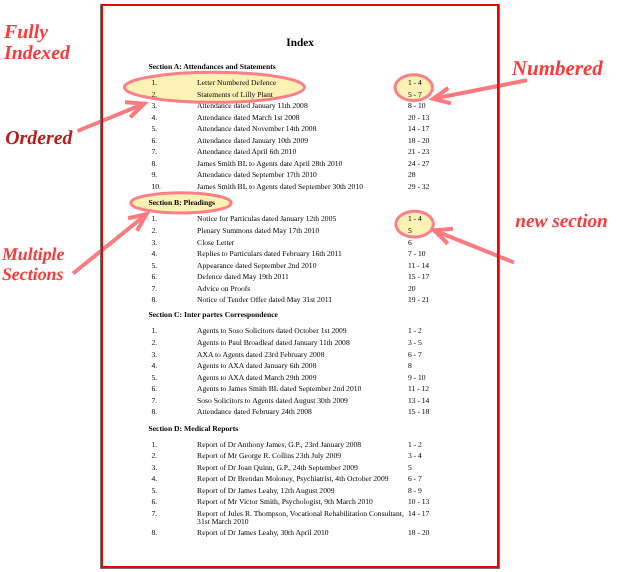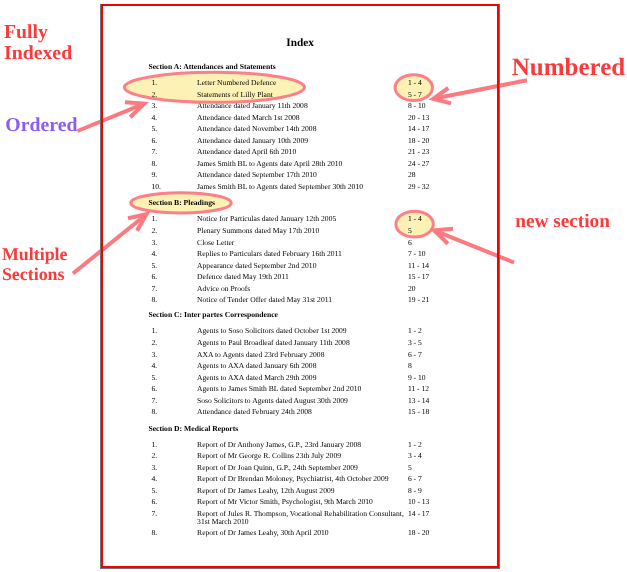--- a/index.html
+++ b/index.html
@@ -12,21 +12,21 @@
   .shdw{position:absolute;background:#6e7678;}
   .doc{position:absolute;left:0;top:0;right:0;bottom:0;transform:translateZ(0);}
   .title{position:absolute;width:100%;text-align:center;top:32.3px;font-weight:bold;font-size:11.3px;}
   .sec{position:absolute;font-weight:bold;font-size:7.65px;left:47.5px;}
   .row{position:absolute;font-size:7.6px;left:0px;width:396px;line-height:8.2px;}
   .row .n{position:absolute;left:50.5px;}
   .row .t{position:absolute;left:96.2px;width:210px;display:block;}
   .row .p{position:absolute;left:307px;}
   
   .ann{position:absolute;transform:translateZ(0);color:#fb3b3b;font-family:"Liberation Serif",serif;
-       font-weight:bold;font-size:19.8px;line-height:20.2px;}
+       font-style:italic;font-weight:bold;font-size:19.8px;line-height:20.2px;}
   svg.overlay{position:absolute;left:0;top:0;width:627px;height:572px;overflow:visible;}
   #hl-fill{z-index:1;}
   #page{z-index:2;background:transparent;}
   #hl-ring{z-index:3;}
   #arrows{z-index:4;}
   #frame{position:absolute;left:0;top:0;width:627px;height:572px;z-index:6;}
   .ann{z-index:5;}
   #page-bg{position:absolute;left:100.9px;top:4.3px;width:398.4px;height:562.2px;background:#fff;z-index:0;}
 </style>
 </head>
@@ -253,25 +253,25 @@
   <div class="bdr" style="left: 100.9px; top: 4.1px; width: 398.4px; height: 1.7px; background: rgb(245, 0, 0);"></div>
   <div class="bdr" style="left: 101px; top: 4.1px; width: 1.7px; height: 563.3px; background: rgb(245, 0, 0);"></div>
   <div class="bdr" style="left: 496.9px; top: 4.1px; width: 1.8px; height: 563.3px; background: rgb(245, 0, 0);"></div>
   <div class="bdr" style="left: 100.9px; top: 565.9px; width: 398.4px; height: 1.9px; background: rgb(245, 0, 0);"></div>
 </div>
 
 <div class="ann" style="left: 4px; top: 22.3px; color: rgb(251, 59, 59);">
   <div>Fully</div>
   <div>Indexed</div>
 </div>
-<div class="ann" style="left: 5.3px; top: 115px; color: #8b5cf6;">
+<div class="ann" style="left: 5.3px; top: 128px; color: #b91c1c;">
   <div>Ordered</div>
 </div>
 <div class="ann" style="left: 1.9px; top: 245px; font-size: 17.9px; line-height: 19.6px; color: rgb(251, 59, 59);">
   <div>Multiple</div>
   <div>Sections</div>
 </div>
-<div class="ann" style="left: 511.8px; top: 58px; font-size: 25px; color: rgb(251, 59, 59);">
+<div class="ann" style="left: 511.8px; top: 58px; font-size: 21px; color: rgb(251, 59, 59);">
   <div>Numbered</div>
 </div>
 <div class="ann" style="left: 515.2px; top: 211.6px; font-size: 19.3px; line-height: 19.6px; color: rgb(251, 59, 59);">
   <div>new section</div>
 </div>
 
 </body></html>

